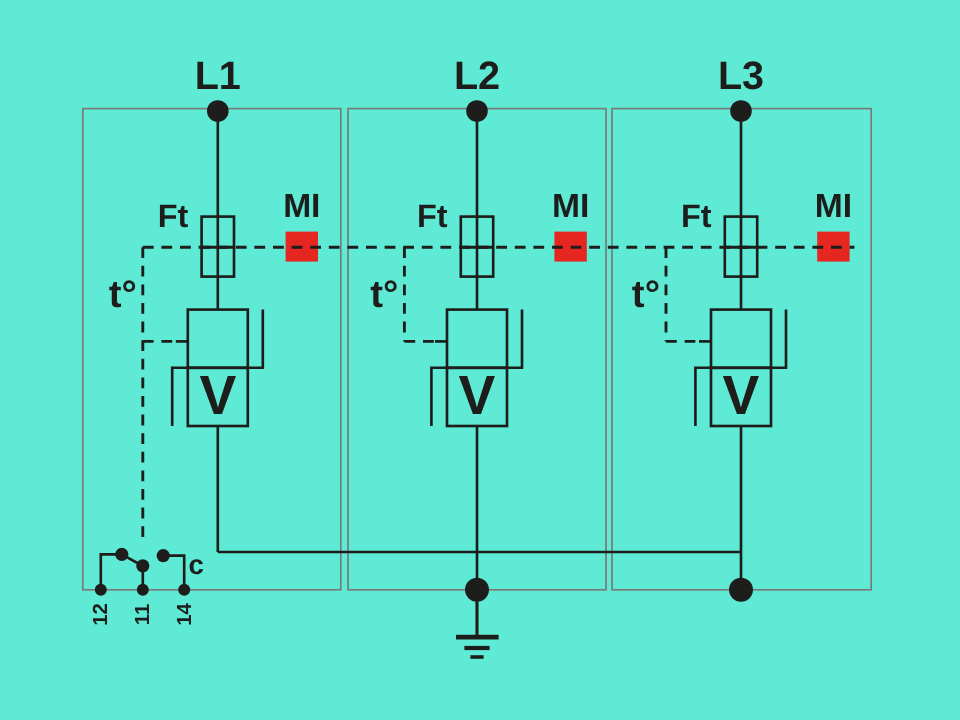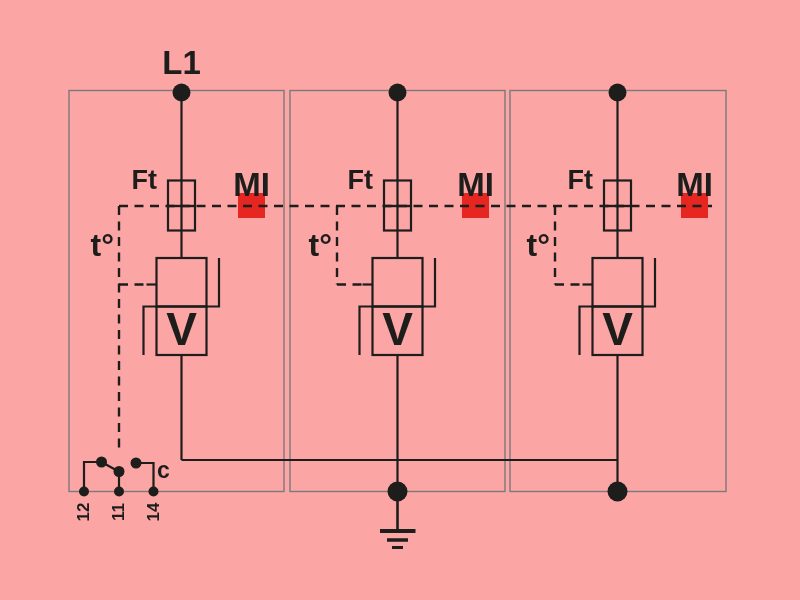--- a/index.html
+++ b/index.html
@@ -1,33 +1,33 @@
 <!DOCTYPE html>
 <html><head>
 <meta charset="utf-8">
 <style>
   html,body{margin:0;padding:0;background:#ffffff;}
   #canvas{
     position:relative;
     width:800px;height:600px;
-    background:#fca5a5;
+    background:#5eead4;
     font-family:"Liberation Sans", sans-serif;
     overflow:hidden;
   }
   #schematic-svg{position:absolute;left:0;top:0;}
   .lbl{
     position:absolute;
     font-weight:bold;
     color:#1d1d1b;
     line-height:1;
     white-space:nowrap;
   }
   .phase-lbl{width:80px;text-align:center;font-size:33px;top:46px;}
   .fuse-lbl{width:70px;text-align:right;font-size:27px;top:167px;}
-  .mi-lbl{width:80px;text-align:center;font-size:33px;top:168px;}
+  .mi-lbl{width:80px;text-align:center;font-size:28px;top:158px;}
   .t-lbl{width:60px;text-align:right;font-size:32px;top:229px;}
   .v-lbl{width:60px;height:50px;line-height:50px;text-align:center;font-size:46px;top:304px;}
   .c-lbl{font-size:23px;top:459px;left:157px;}
   .term-lbl{
     width:44px;height:18px;line-height:18px;text-align:center;font-size:17px;
     top:503px;transform:rotate(-90deg);transform-origin:center center;
   }
 </style>
 </head>
 <body>
@@ -130,20 +130,22 @@
     <circle cx="101.5" cy="462" r="5.5" fill="#1d1d1b"></circle>
     <circle cx="136" cy="463" r="5.5" fill="#1d1d1b"></circle>
     <circle cx="119" cy="471.5" r="5.5" fill="#1d1d1b"></circle>
     <circle cx="84" cy="491.5" r="5" fill="#1d1d1b"></circle>
     <circle cx="119" cy="491.5" r="5" fill="#1d1d1b"></circle>
     <circle cx="153.5" cy="491.5" r="5" fill="#1d1d1b"></circle>
   </g>
 </svg>
 
 <div class="lbl phase-lbl" style="left:141.5px">L1</div>
+<div class="lbl phase-lbl" style="left:357.5px">L2</div>
+<div class="lbl phase-lbl" style="left:577.5px">L3</div>
 
 <div class="lbl fuse-lbl" style="left:87px">Ft</div>
 <div class="lbl fuse-lbl" style="left:303px">Ft</div>
 <div class="lbl fuse-lbl" style="left:523px">Ft</div>
 
 <div class="lbl mi-lbl" style="left:211.5px">MI</div>
 <div class="lbl mi-lbl" style="left:435.5px">MI</div>
 <div class="lbl mi-lbl" style="left:654.5px">MI</div>
 
 <div class="lbl t-lbl" style="left:54px">t°</div>

